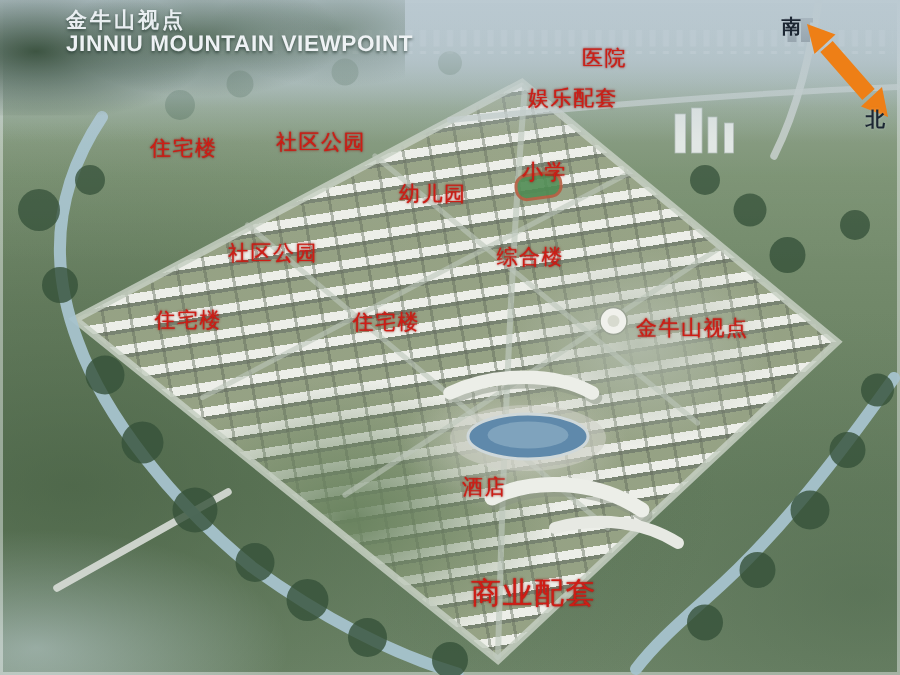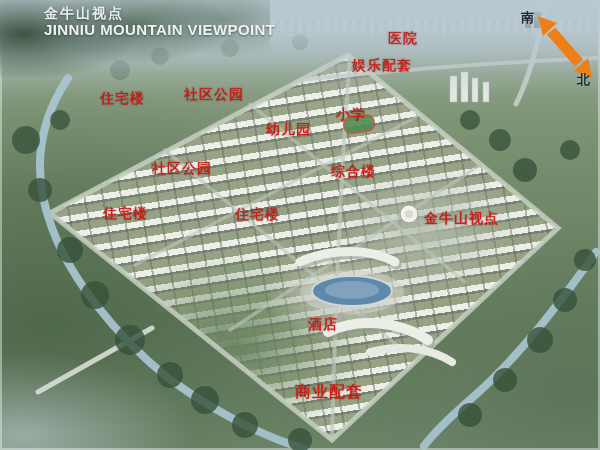--- a/index.html
+++ b/index.html
@@ -178,28 +178,28 @@
     <div class="title-cn">金牛山视点</div>
     <div class="title-en">JINNIU MOUNTAIN VIEWPOINT</div>
   </div>
 
   <div>
     <span class="mlabel" style="left:388px;top:30px">医院</span>
     <span class="mlabel" style="left:352px;top:57px">娱乐配套</span>
     <span class="mlabel" style="left:100px;top:90px">住宅楼</span>
     <span class="mlabel" style="left:184px;top:86px">社区公园</span>
     <span class="mlabel" style="left:266px;top:121px">幼儿园</span>
-    <span class="mlabel" style="left:336px;top:106px">小学</span>
+    <span class="mlabel" style="left:348px;top:106px">小学</span>
     <span class="mlabel" style="left:152px;top:160px">社区公园</span>
     <span class="mlabel" style="left:331px;top:163px">综合楼</span>
     <span class="mlabel" style="left:103px;top:205px">住宅楼</span>
     <span class="mlabel" style="left:235px;top:206px">住宅楼</span>
     <span class="mlabel" style="left:424px;top:210px">金牛山视点</span>
     <span class="mlabel" style="left:308px;top:316px">酒店</span>
-    <span class="mlabel" style="left:295px;top:382px;font-size:16px">商业配套</span>
+    <span class="mlabel" style="left:314px;top:382px;font-size:20px">商业配套</span>
   </div>
 
   <svg class="compass" width="600" height="450" viewBox="0 0 600 450">
     <g>
       <line x1="551" y1="31" x2="579" y2="63" stroke="#ee7f16" stroke-width="11"></line>
       <polygon points="538,16 557,23 543,36" fill="#ee7f16"></polygon>
       <polygon points="592,78 574,71 588,58" fill="#ee7f16"></polygon>
     </g>
   </svg>
   <span class="dir dir-s">南</span>

